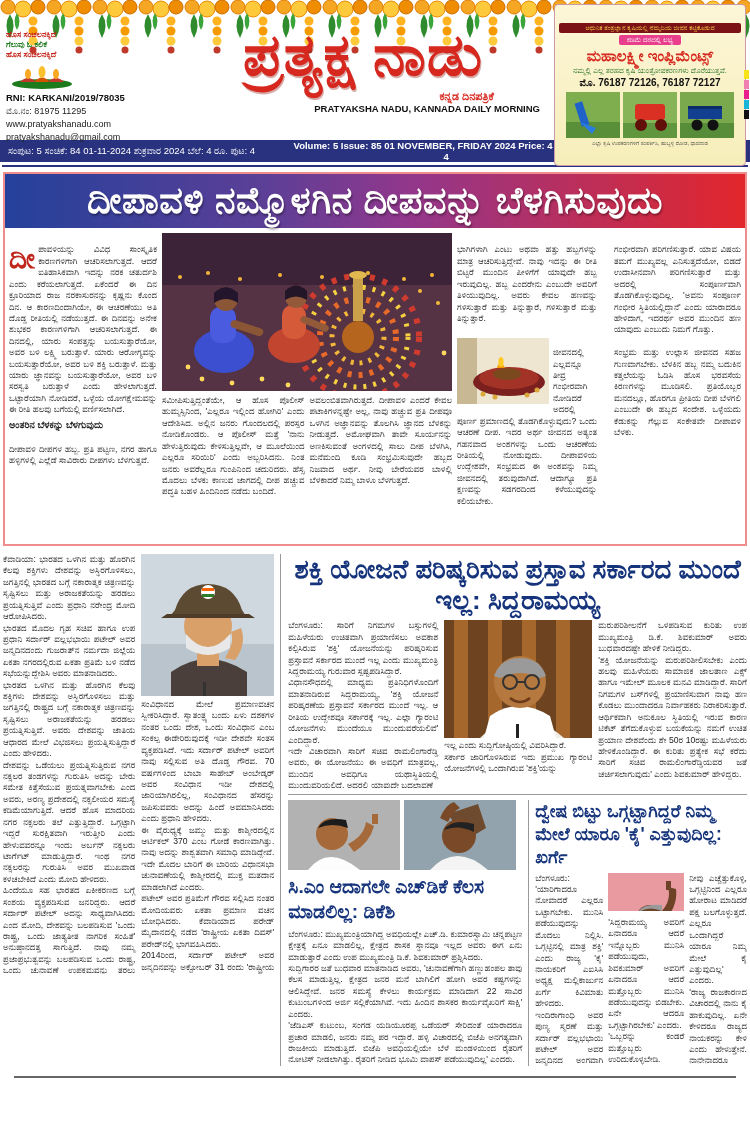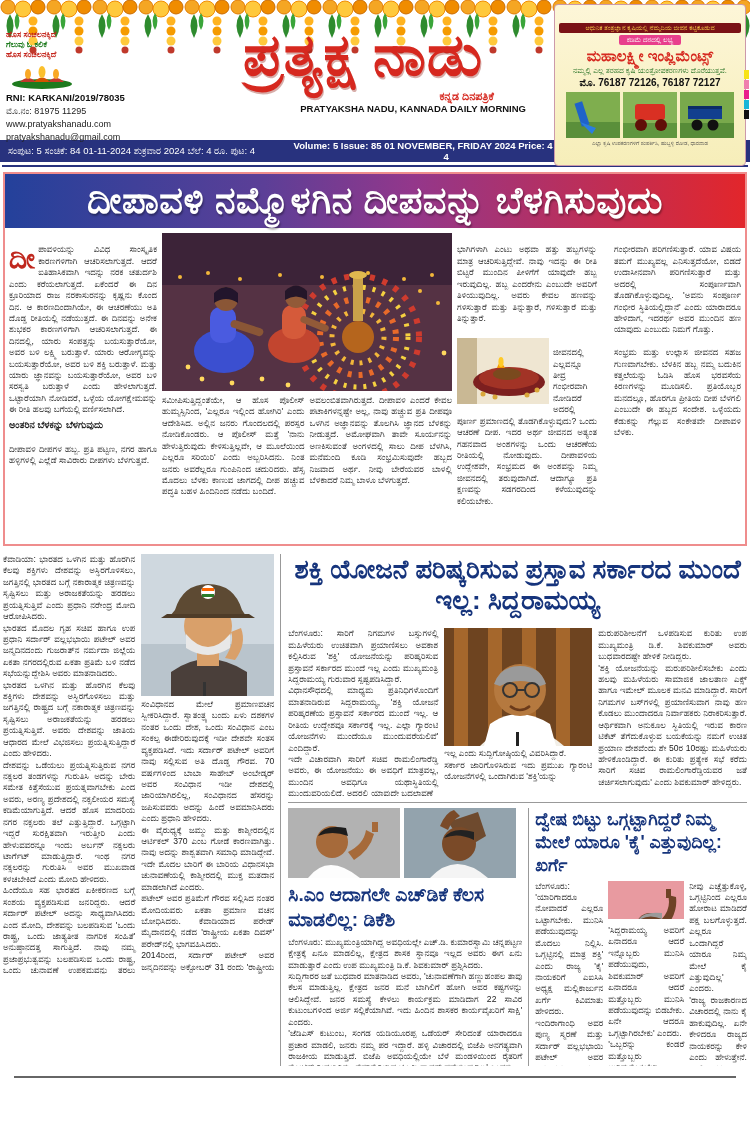--- a/index.html
+++ b/index.html
@@ -11,21 +11,21 @@
   .mast-row{position:relative;z-index:1;display:flex;padding:4px 4px 0 6px;}
   .mast-left{width:166px;padding-top:26px;font-size:8px;line-height:1.25;}
   .tagline{color:#c4251c;font-weight:bold;font-size:8px;}
   .tagline.green{color:#1d7a1d;}
   .rni{font-weight:bold;color:#111;font-size:9.5px;margin-top:2px;}
   .contact{color:#222;font-weight:normal;font-size:9px;margin-top:2px;}
   .mast-center{flex:1;text-align:center;padding-top:22px;}
   .paper-title{margin:0;font-size:58px;line-height:1.0;color:#d6281f;font-weight:800;
                text-shadow:1px 2px 0 rgba(140,20,10,.35);letter-spacing:1px;}
   .sub-kn{color:#d6281f;font-size:11px;font-weight:bold;margin-top:6px;text-align:right;padding-right:60px;}
-  .sub-en{color:#111;font-size:9.5px;font-weight:bold;text-align:right;padding-right:28px;}
+  .sub-en{color:#111;font-size:9.5px;font-weight:bold;text-align:right;padding-right:14px;}
   .ad-box{width:182px;border:1px solid #c9a;background:linear-gradient(180deg,#fdf6d8,#f6eeb9);
           border-radius:4px;padding:18px 4px;font-size:8px;text-align:center;}
   .ad-strip{background:#7a1216;color:#ffd24a;font-size:6.5px;padding:1px 2px;border-radius:2px;}
   .ad-ribbon{display:inline-block;background:#e83e8c;color:#fff;font-size:7px;padding:1px 8px;
              border-radius:2px;margin-top:2px;}
   .ad-title{color:#d6281f;font-weight:800;font-size:15px;margin-top:2px;}
   .ad-sub{color:#1d6b1d;font-size:7.5px;margin-top:1px;}
   .ad-phone{color:#111;font-weight:bold;font-size:10px;margin-top:1px;}
   .ad-thumbs{display:flex;gap:3px;justify-content:center;margin-top:3px;}
   .ad-addr{font-size:5.5px;color:#444;margin-top:2px;overflow:hidden;white-space:nowrap;}
@@ -55,21 +55,21 @@
   .subhead{font-size:9.5px;font-weight:bold;margin:3px 0 1px 0;}
   .diya-float{float:left;margin:2px 4px 2px 0;}
   
   .section2{display:flex;margin:8px 3px 0 3px;height:512px;overflow:hidden;}
   .left-art{width:286px;border-right:1px solid #999;padding-right:6px;}
   .red-head{color:#e8261e;font-size:21px;font-weight:800;line-height:1.28;margin:0 0 4px 0;}
   .left-art-body{display:flex;gap:6px;height:420px;overflow:hidden;}
   .left-art-body .lcol{flex:1;}
   .right-art{flex:1;padding-left:7px;display:flex;flex-direction:column;}
   .blue-head{color:#16347c;font-weight:800;margin:0;}
-  .shakti-head{font-size:26px;line-height:1.2;text-align:center;margin-bottom:12px;}
+  .shakti-head{font-size:26px;line-height:1.2;text-align:center;margin-bottom:4px;}
   .sid-body{display:flex;gap:6px;height:168px;overflow:hidden;}
   .sid-body .scol1{width:150px;}
   .sid-mid{width:148px;display:flex;flex-direction:column;gap:2px;}
   .sid-body .scol3{flex:1;}
   .bottom-row{display:flex;border-top:1px solid #999;margin-top:6px;padding-top:5px;flex:1;overflow:hidden;}
   .dks-art{width:234px;border-right:1px solid #999;padding-right:6px;}
   .dks-photos{display:flex;gap:4px;}
   .dks-head{font-size:19px;line-height:1.3;margin:5px 0 4px 0;}
   .kh-art{flex:1;padding-left:6px;}
   .kh-head{font-size:17.5px;line-height:1.3;margin:0 0 4px 0;}

